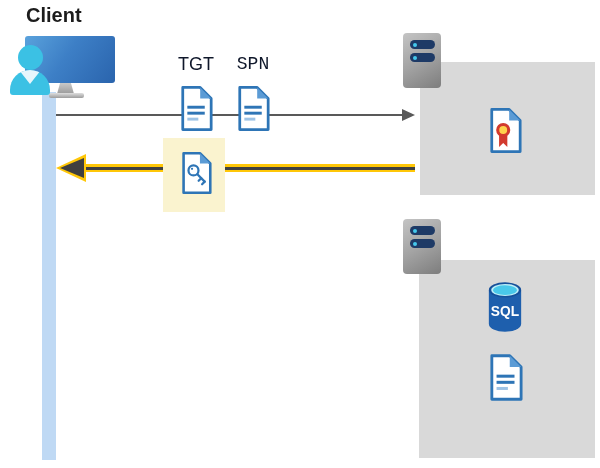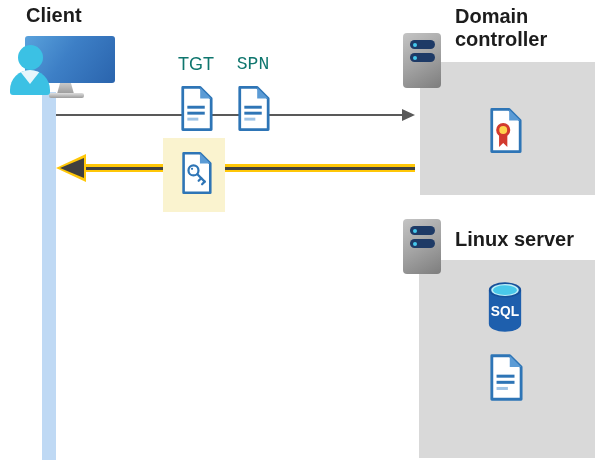--- a/index.html
+++ b/index.html
@@ -9,21 +9,21 @@
     position: relative;
     width: 600px;
     height: 468px;
     background: #ffffff;
     overflow: hidden;
   }
   .abs { position: absolute; }
 
   
   .h-label { font-weight: bold; font-size: 20px; line-height: 23px; color: #1c1c1c; }
-  .sm-label { font-size: 18px; color: #0f766e; text-align: center; }
+  .sm-label { font-size: 18px; color: #0f172a; text-align: center; }
   .file-label { font-size: 19px; color: #3c3c3c; text-align: center; }
 
   
   .monitor {
     left: 25px; top: 36px; width: 90px; height: 47px;
     border-radius: 3px;
     background: linear-gradient(125deg, #5aa2dc 0%, #3d7fc6 45%, #2a64ad 100%);
     z-index: 3;
   }
   .stand-neck {
@@ -199,34 +199,32 @@
     <path d="M22 2 L34 14 H22 Z" fill="#5B9BD5"></path>
     <g stroke="#2E75B6" stroke-width="2.6" fill="none" stroke-linecap="round">
       <circle cx="14.5" cy="22" r="5.8"></circle>
       <path d="M19 26.5 L27.5 35"></path>
       <path d="M23.5 31 L20.5 34"></path>
       <path d="M27.5 35 L24.5 38"></path>
     </g>
     <circle cx="12.8" cy="20.2" r="1.3" fill="#2E75B6"></circle>
   </svg>
 
-  <div class="abs h-label dc-label">Domain controller</div>
   <div class="abs zone zone-dc"></div>
   <div class="abs srv srv-dc">
     <div class="srv-bar b1"></div>
     <div class="srv-bar b2"></div>
   </div>
   <svg class="abs doc doc-cert" viewBox="0 0 36 50">
     <path d="M3 2 H22 L34 14 V48 H3 Z" fill="#ffffff" stroke="#2E75B6" stroke-width="3" stroke-linejoin="round"></path>
     <path d="M22 2 L34 14 H22 Z" fill="#5B9BD5"></path>
     <path d="M11 28 V43 L15.5 38.5 L20 43 V28 Z" fill="#D23A2E"></path>
     <circle cx="15.5" cy="24.5" r="6" fill="#FFD34D" stroke="#D23A2E" stroke-width="3.4"></circle>
   </svg>
 
-  <div class="abs h-label linux-label">Linux server</div>
   <div class="abs zone zone-linux"></div>
   <div class="abs srv srv-linux">
     <div class="srv-bar b1"></div>
     <div class="srv-bar b2"></div>
   </div>
 
   <svg class="abs sql-icon" viewBox="0 0 40 54">
     <path d="M3 9 V45 A17 8 0 0 0 37 45 V9 Z" fill="#1E5FAD"></path>
     <ellipse cx="20" cy="9" rx="17" ry="8" fill="#16509A"></ellipse>
     <ellipse cx="20" cy="9" rx="14.5" ry="6.3" fill="#BFEFF8"></ellipse>

